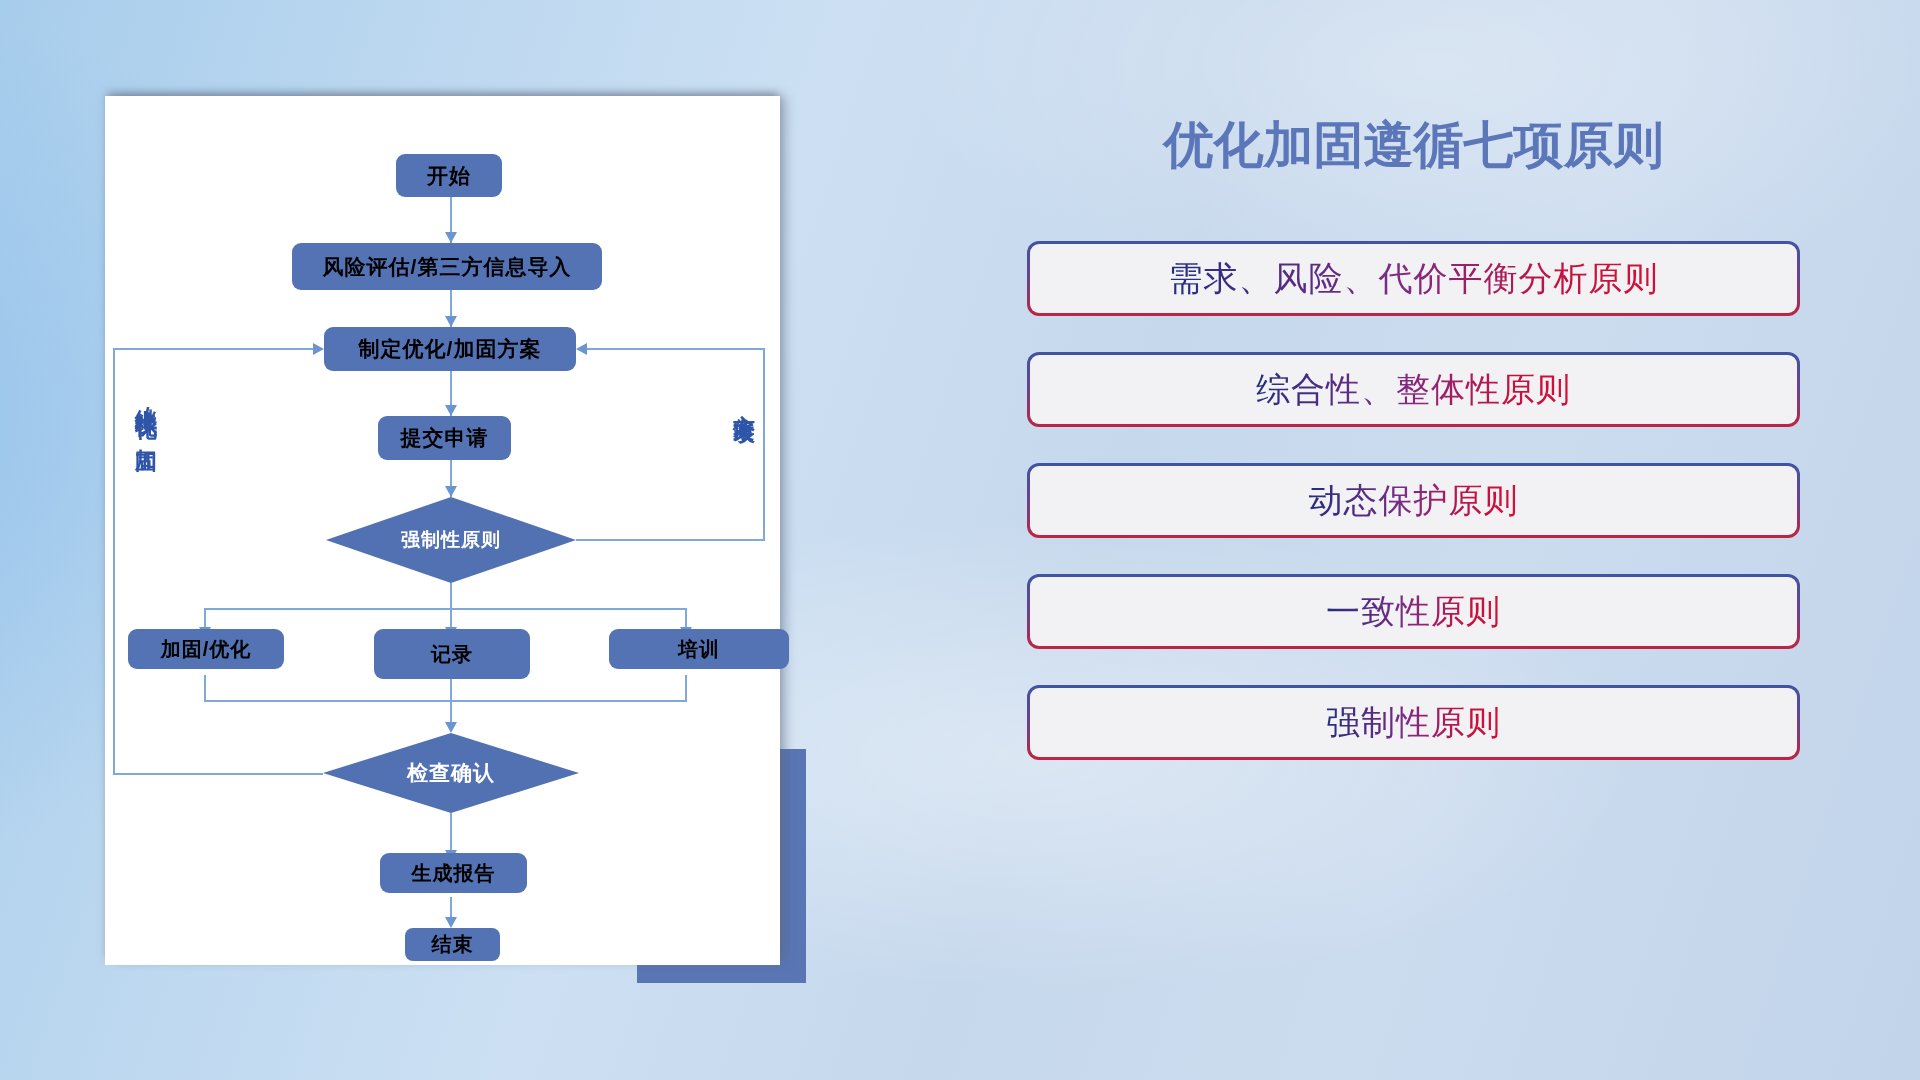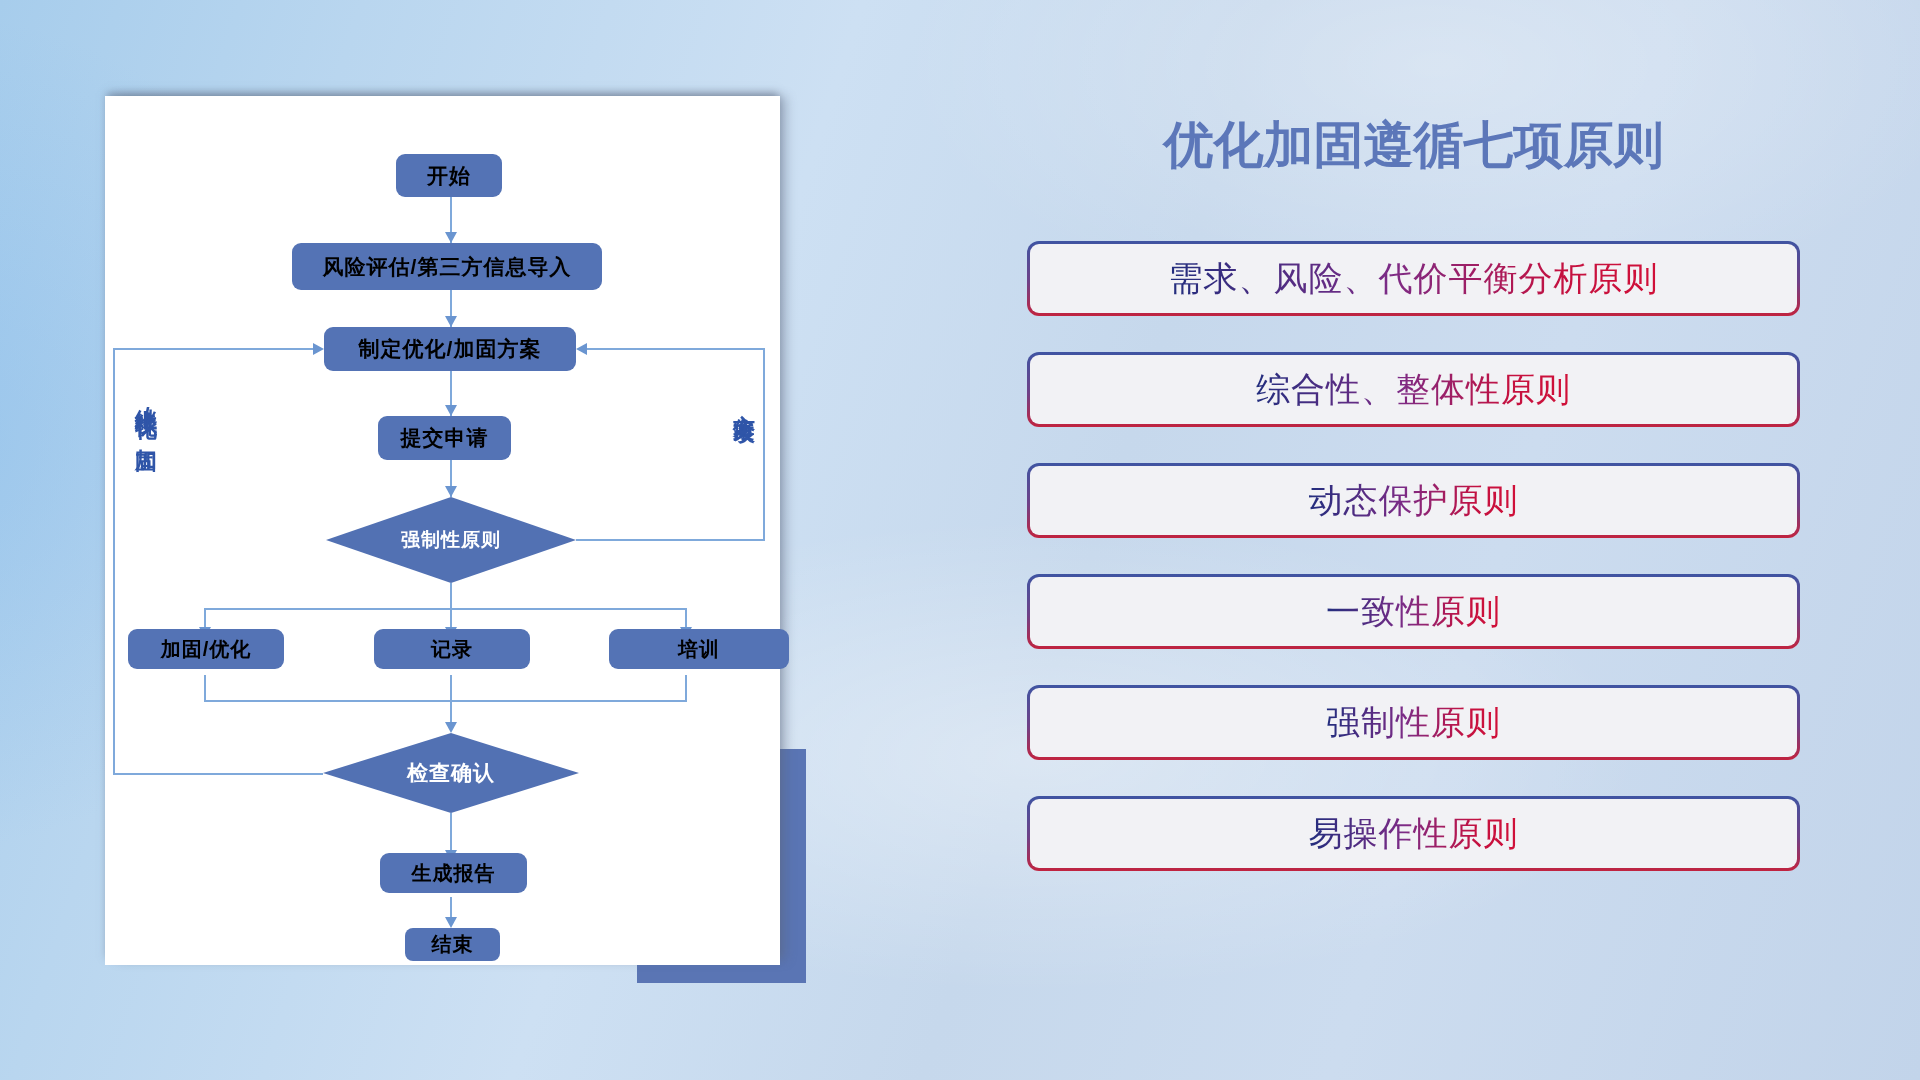--- a/index.html
+++ b/index.html
@@ -138,21 +138,21 @@
   </div>
 
   <div class="diamond" style="left:221px; top:401px; width:250px; height:86px; font-size:19px;">
     <span>强制性原则</span>
   </div>
 
   <div class="flow-box" style="left:23px; top:533px; width:156px; height:40px; font-size:20px;">
     <span>加固/优化</span>
   </div>
 
-  <div class="flow-box" style="left:269px; top:533px; width:156px; height:40px; font-size:20px;">
+  <div class="flow-box" style="left:269px; top:533px; width:156px; height:50px; font-size:20px;">
     <span>记录</span>
   </div>
 
   <div class="flow-box" style="left:504px; top:533px; width:180px; height:40px; font-size:20px;">
     <span>培训</span>
   </div>
 
   <div class="diamond" style="left:218px; top:637px; width:256px; height:80px; font-size:21px;">
     <span>检查确认</span>
   </div>
@@ -190,18 +190,13 @@
   <div class="p-box">
     <div class="p-inner">
       <span class="p-text">一致性原则</span>
     </div>
   </div>
   <div class="p-box">
     <div class="p-inner">
       <span class="p-text">强制性原则</span>
     </div>
   </div>
-  <div class="p-box">
-    <div class="p-inner">
-      <span class="p-text">易操作性原则</span>
-    </div>
-  </div>
 </div>
 
 </body></html>

